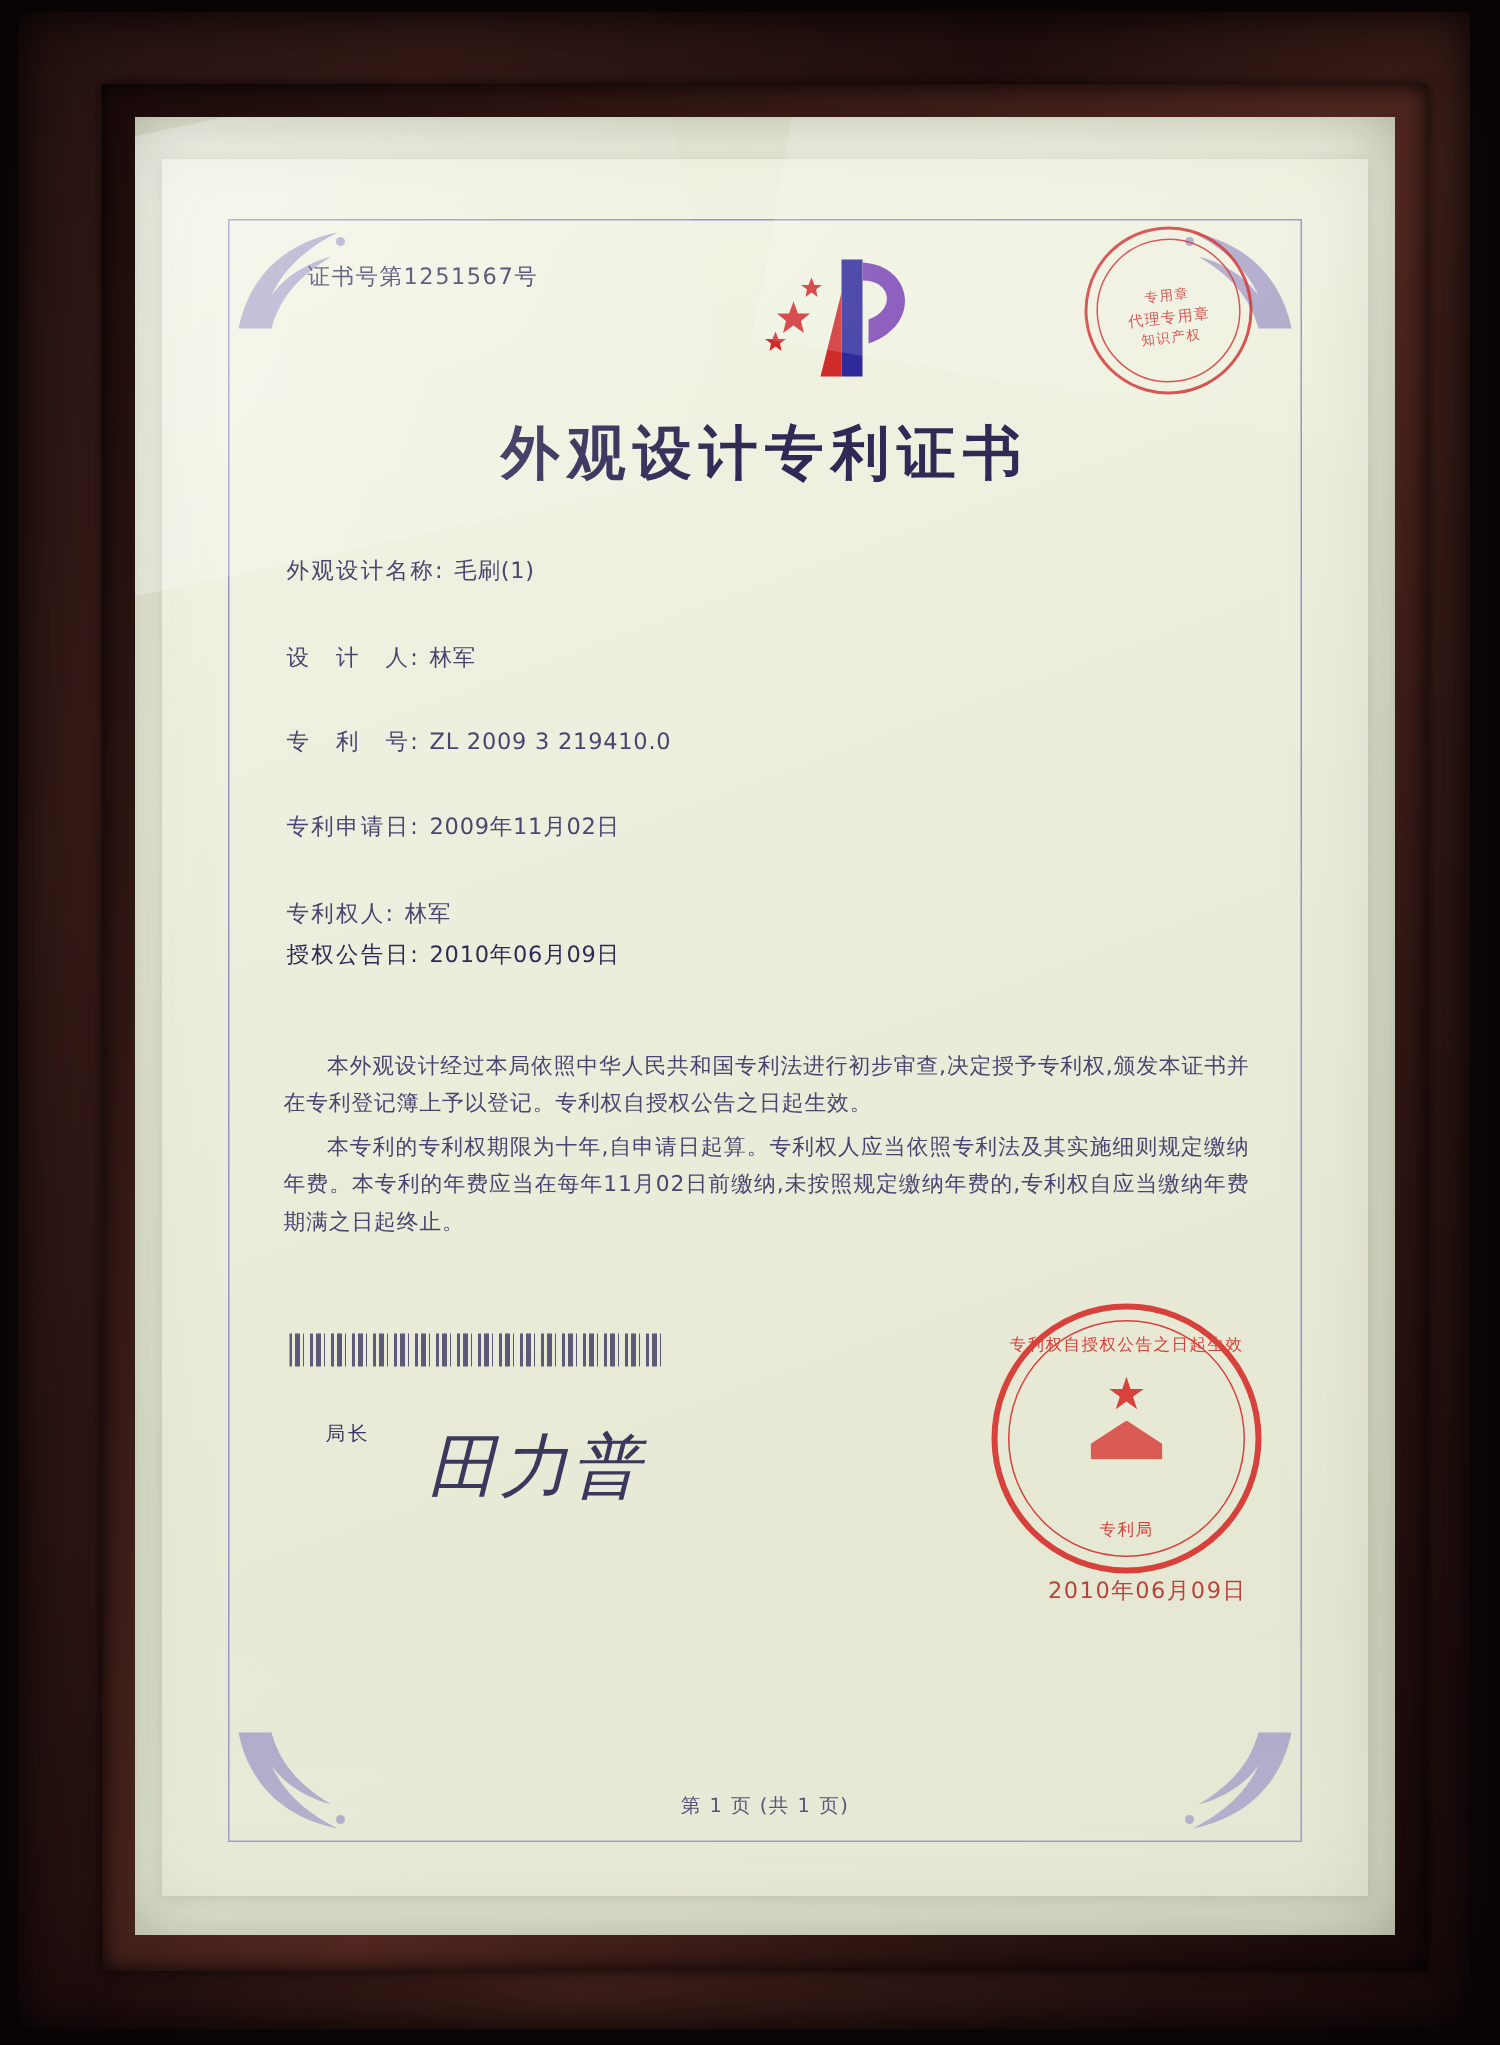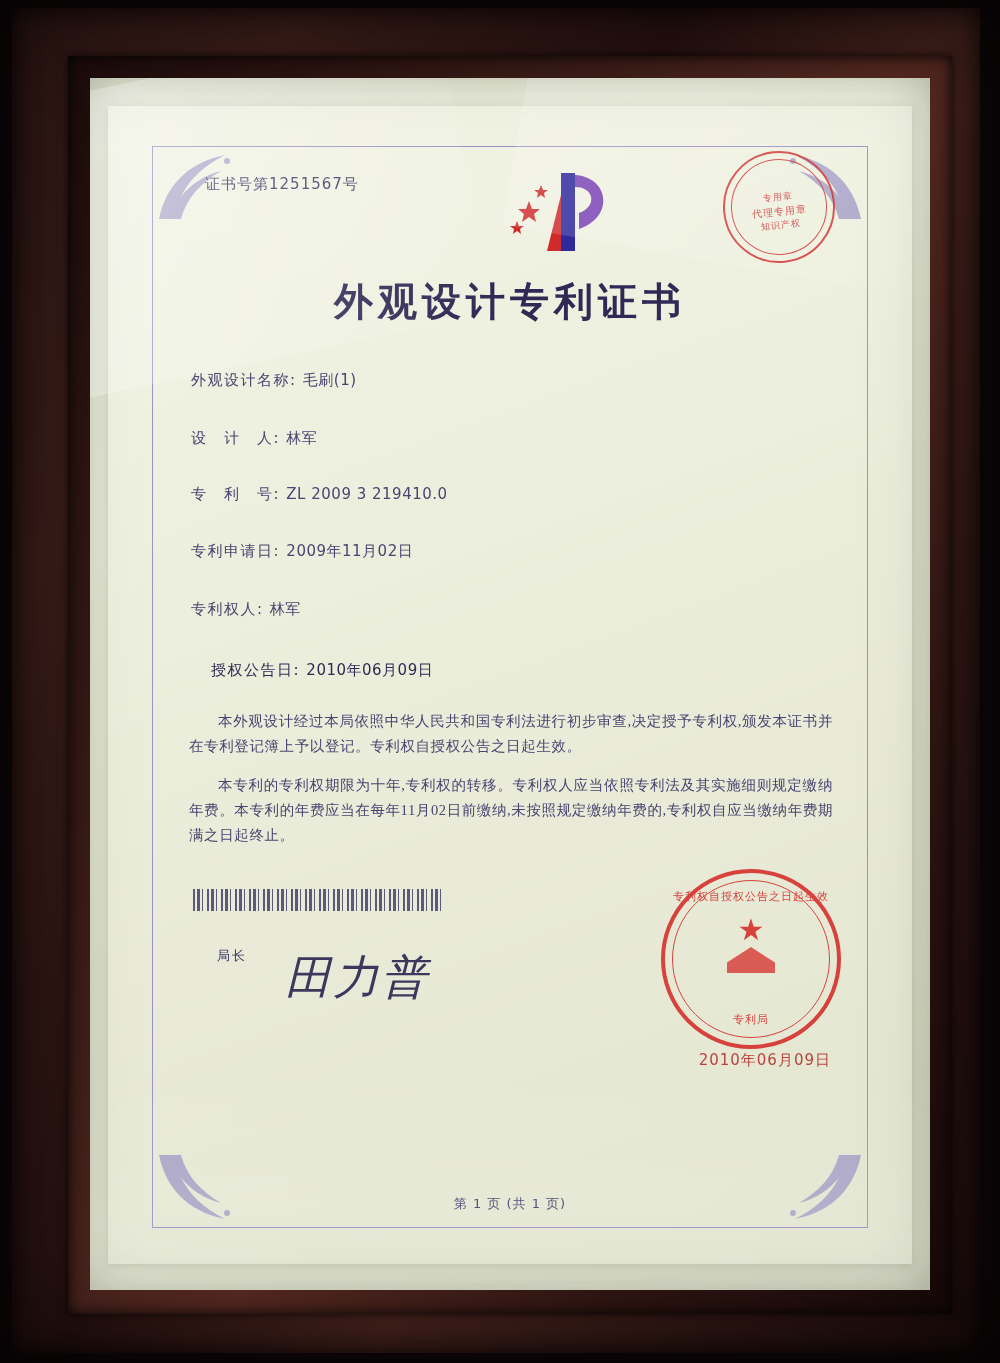--- a/index.html
+++ b/index.html
@@ -160,34 +160,34 @@
     letter-spacing: 1.5px;
     white-space: nowrap;
   }
   .field .val { letter-spacing: 0.5px; }
 
   #f-design-name { top: 224px; }
   #f-designer    { top: 282px; }
   #f-patent-no   { top: 338px; }
   #f-apply-date  { top: 395px; }
   #f-holder      { top: 453px; }
-  #f-grant-date  { top: 514px; color: #2f2a55; margin-left: 20px; }
+  #f-grant-date  { top: 480px; color: #2f2a55; }
 
   #body-text {
     position: absolute;
     left: 36px;
     right: 34px;
     top: 548px;
     font-size: 14.5px;
     line-height: 25px;
     color: #4a4470;
     text-align: justify;
     letter-spacing: 0.6px;
   }
-  #body-text p { margin: 14px 0 4px 0; text-indent: 2em; font-family: Liberation Serif, serif; }
+  #body-text p { margin: 4px 0 4px 0; text-indent: 2em; }
 
   #barcode {
     position: absolute;
     left: 40px;
     top: 742px;
     width: 250px;
     height: 22px;
     background: repeating-linear-gradient(
       90deg,
       #3a3560 0px, #3a3560 2px,
@@ -375,21 +375,21 @@
             <span>专利权人:</span>
             <span class="val">林军</span>
           </div>
           <div class="field" id="f-grant-date">
             <span>授权公告日:</span>
             <span class="val">2010年06月09日</span>
           </div>
 
           <div id="body-text">
             <p>本外观设计经过本局依照中华人民共和国专利法进行初步审查,决定授予专利权,颁发本证书并在专利登记簿上予以登记。专利权自授权公告之日起生效。</p>
-            <p>本专利的专利权期限为十年,专利权的转移。专利权人应当依照专利法及其实施细则规定缴纳年费。本专利的年费应当在每年11月02日前缴纳,未按照规定缴纳年费的,专利权自应当缴纳年费期满之日起终止。</p>
+            <p>本专利的专利权期限为十年,自申请日起算。专利权人应当依照专利法及其实施细则规定缴纳年费。本专利的年费应当在每年11月02日前缴纳,未按照规定缴纳年费的,专利权自应当缴纳年费期满之日起终止。</p>
           </div>
 
           <div id="barcode"></div>
 
           <div id="director-row">局长</div>
           <div id="signature">田力普</div>
 
           <div id="seal">
             <div class="ring2"></div>
             <div class="seal-text-top">专利权自授权公告之日起生效</div>

